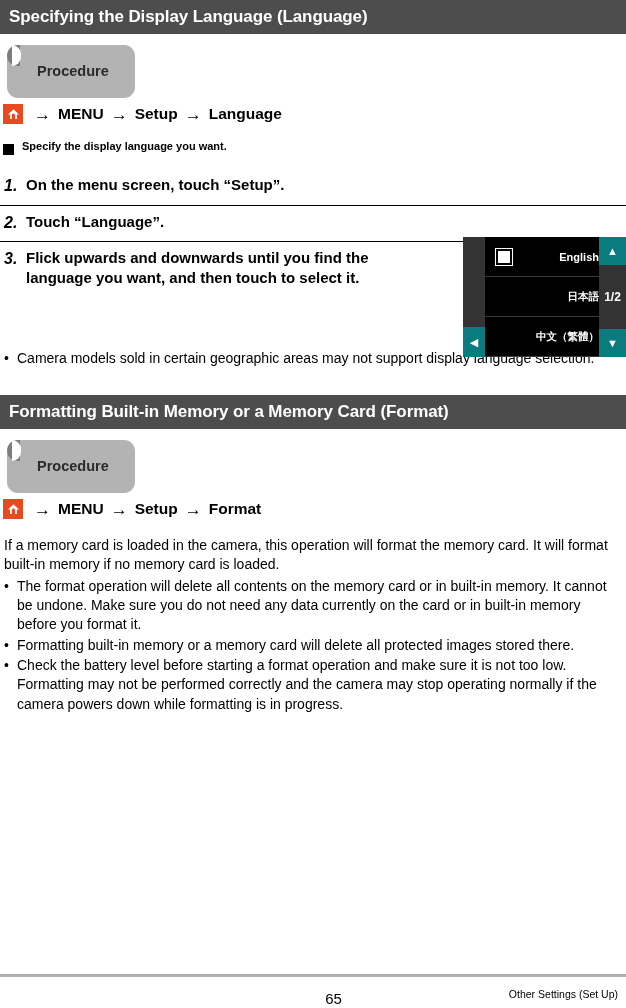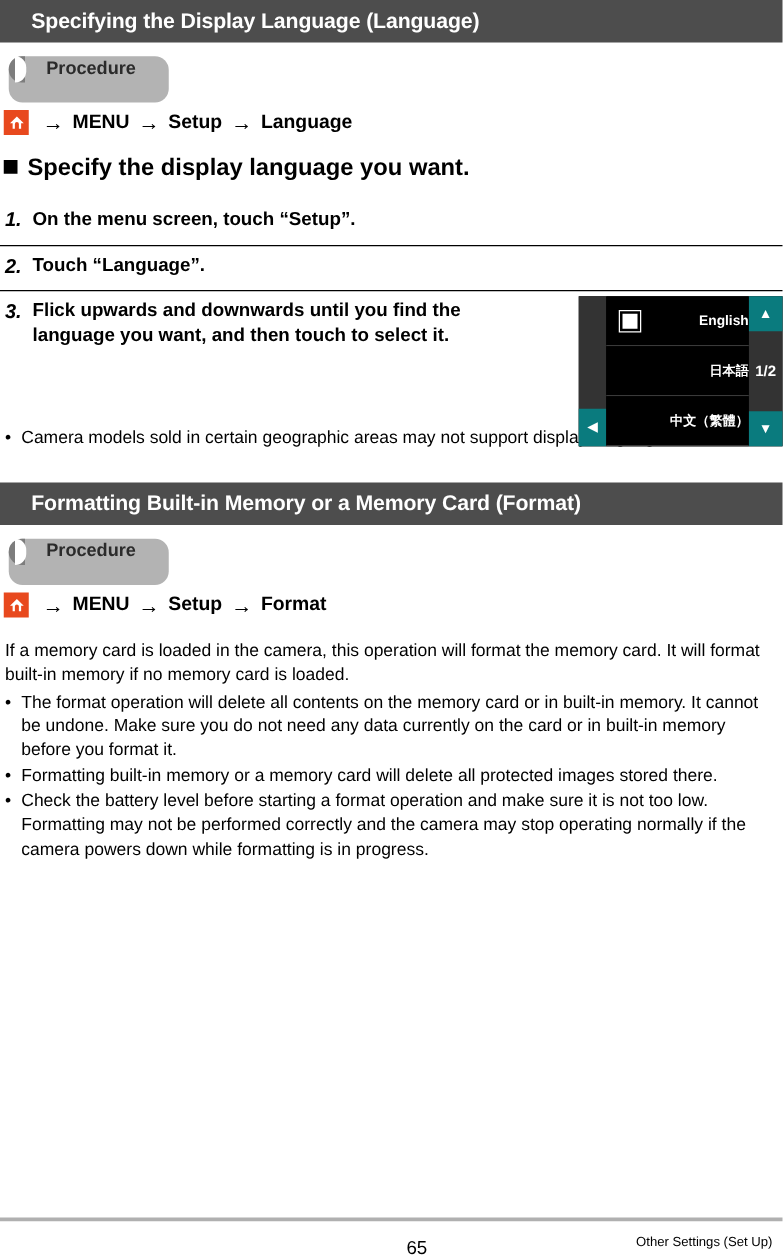--- a/index.html
+++ b/index.html
@@ -22,31 +22,31 @@
     height: 1008px;
   }
 
   
   .section-bar {
     background: #4d4d4d;
     color: #ffffff;
     font-size: 17px;
     font-weight: bold;
     line-height: 1;
-    padding: 8px 0 9px 25px;
+    padding: 8px 0 9px 9px;
     letter-spacing: -0.1px;
   }
 
   
   .procedure-badge {
     position: relative;
     display: inline-block;
     height: 37px;
     margin: 11px 0 0 7px;
-    padding: 0 26px 0 30px;
+    padding: 16px 26px 0 30px;
     background: #b3b3b3;
     border-radius: 11px;
     color: #2b2b2b;
     font-size: 14.5px;
     font-weight: bold;
     line-height: 21px;
   }
   .procedure-badge .tab-dark {
     position: absolute;
     left: 0;
@@ -91,21 +91,21 @@
     line-height: 1;
     padding: 0 7px;
     font-weight: normal;
   }
 
   
   .sq-heading {
     display: flex;
     align-items: flex-start;
     margin: 16px 0 0 3px;
-    font-size: 19px;
+    font-size: 11px;
     font-weight: bold;
   }
   .sq-heading .sq {
     width: 11px;
     height: 11px;
     background: #000000;
     margin: 4px 8px 0 0;
     flex: none;
   }
 

